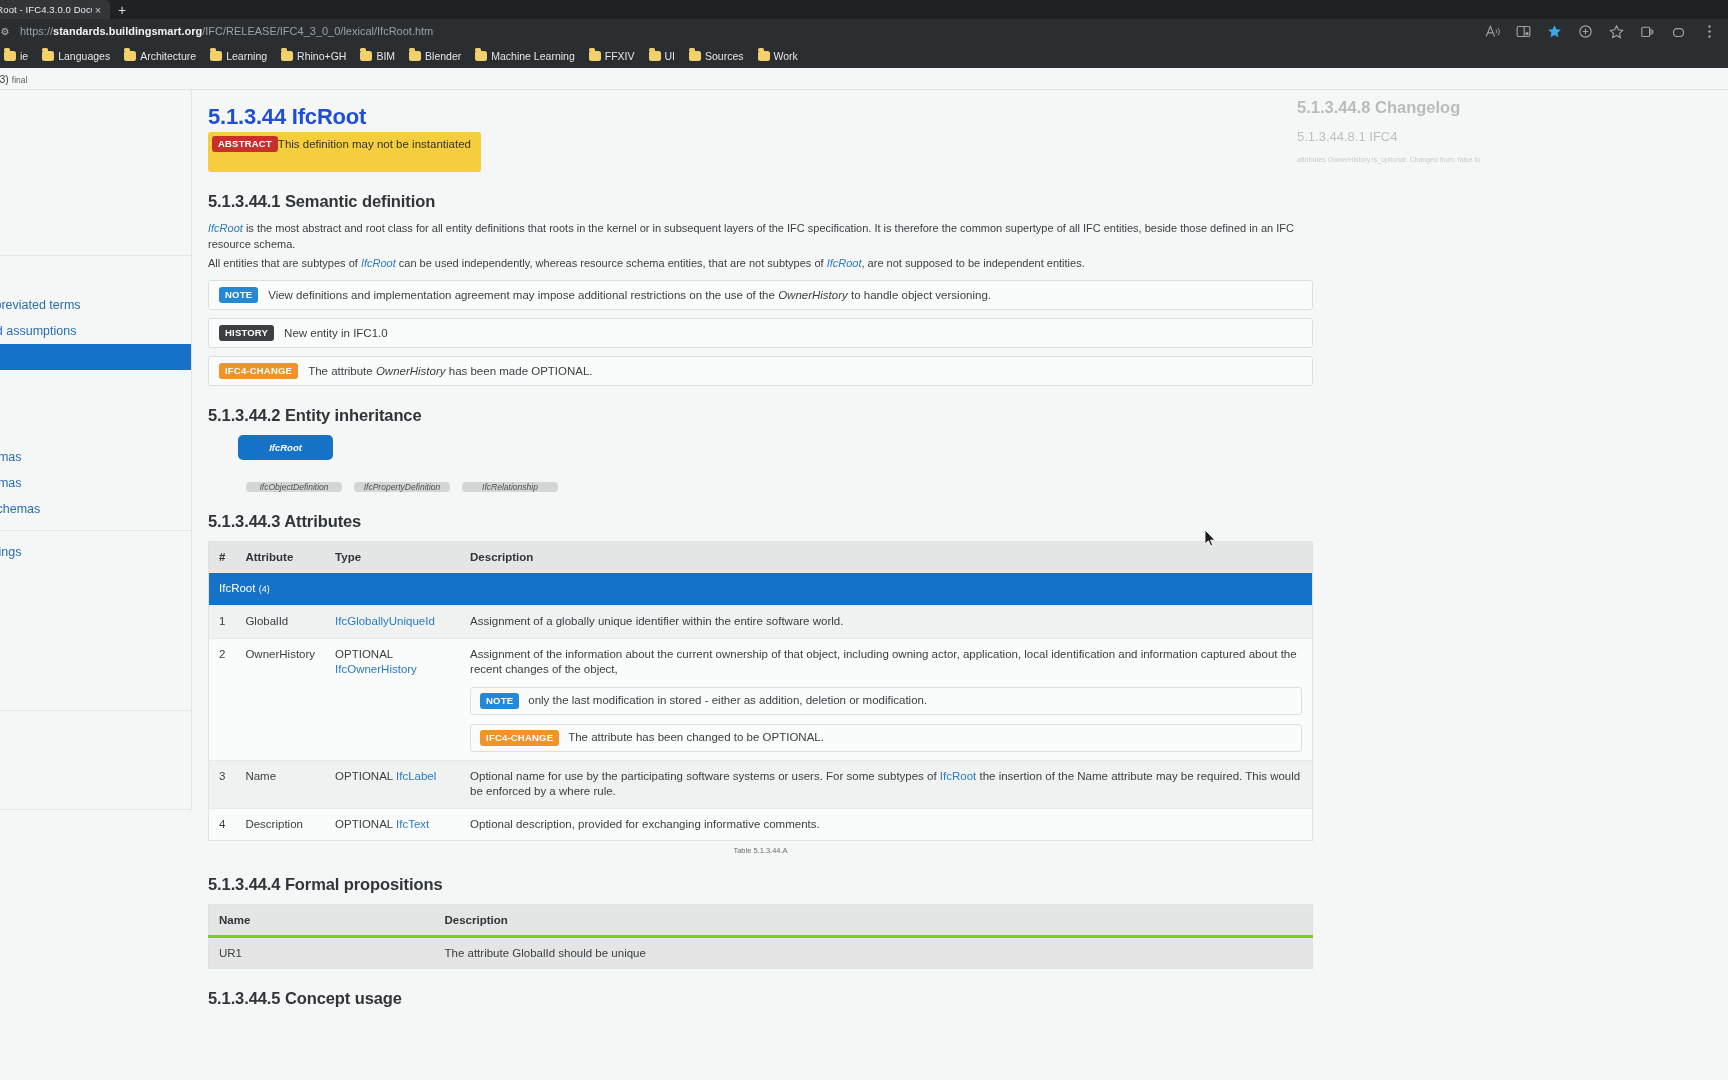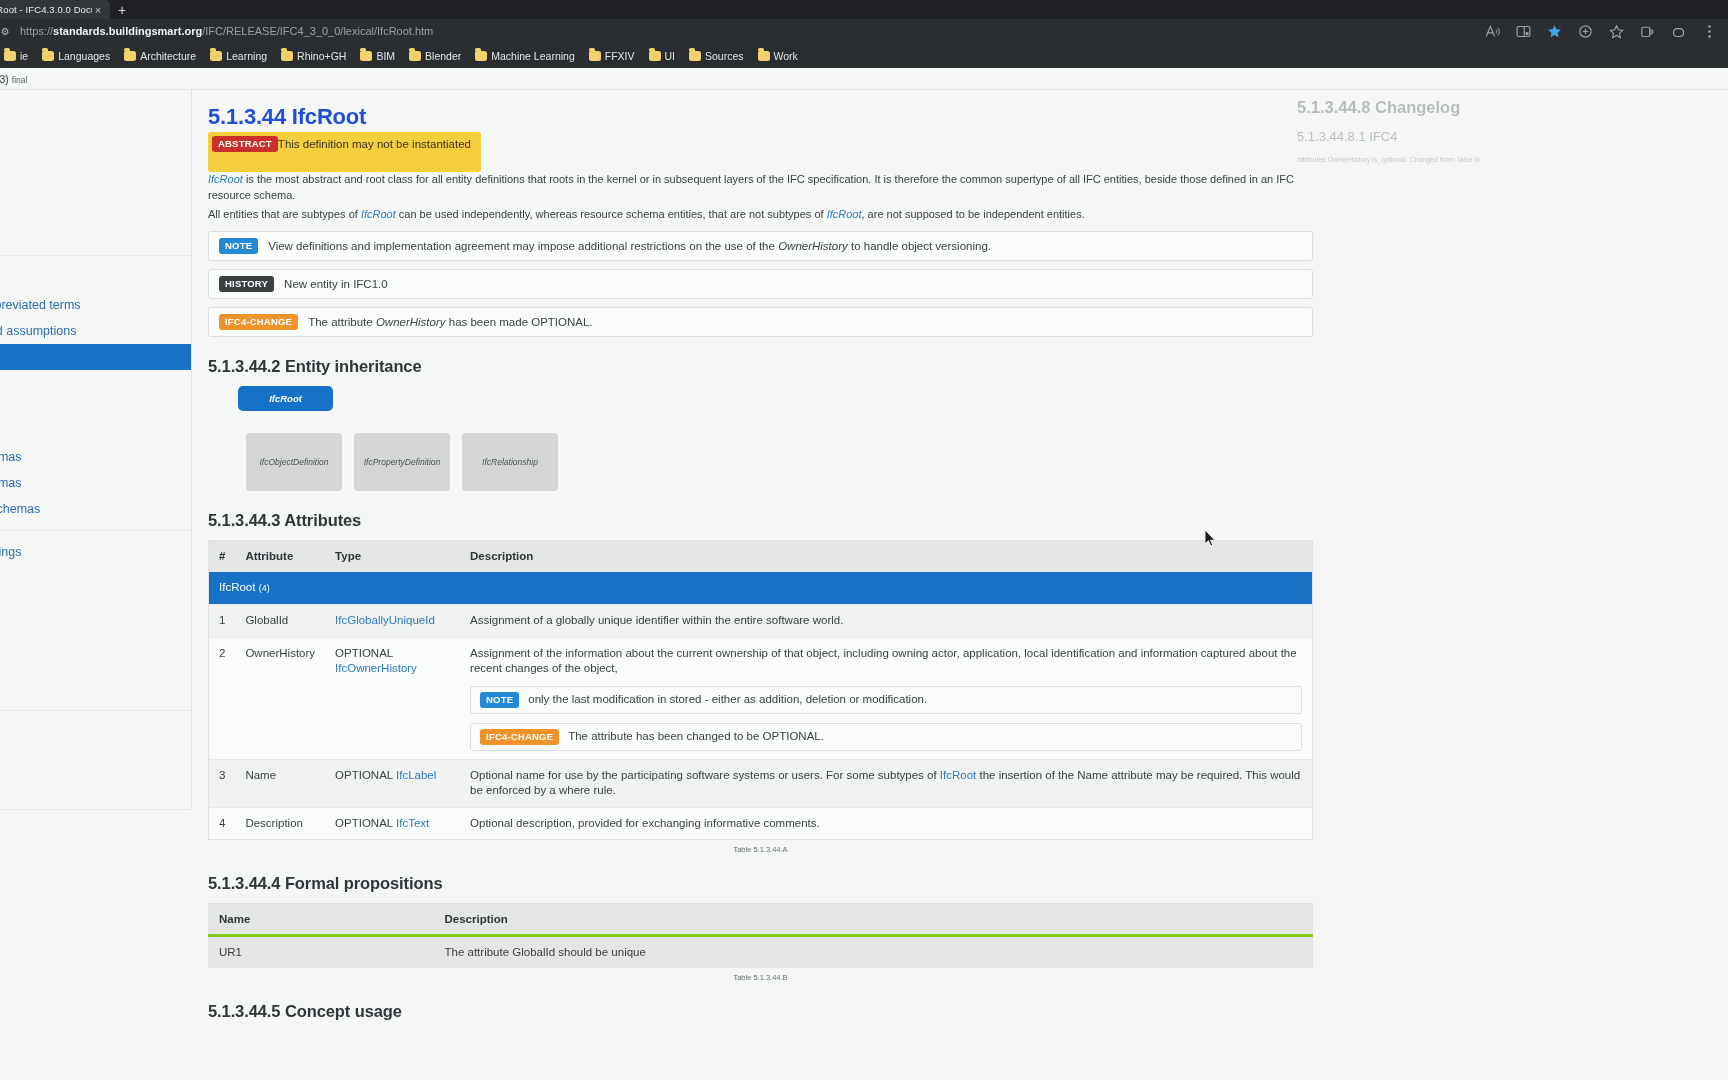--- a/index.html
+++ b/index.html
@@ -244,21 +244,21 @@
     border-radius: 5px;
   }
   .inh-subs {
     margin: 22px 0 0 38px;
     display: flex; gap: 12px;
   }
   .node-sub {
     background: #d4d6d5;
     color: #4a4f52;
     font-size: 8.5px; font-style: italic;
-    padding: 24px 0;
+    padding: 0 0;
     width: 96px; text-align: center;
     border-radius: 4px;
   }
 
   
   table.attr-table, table.fp-table {
     width: 100%;
     border-collapse: collapse;
     font-size: 11.5px;
     color: #3b4043;
@@ -475,20 +475,21 @@
 
       <div id="main">
 
         <h1 class="doc-title">5.1.3.44 IfcRoot</h1>
 
         <div class="abstract-banner">
           <span class="tag abstract">ABSTRACT</span>
           <span class="banner-text">This definition may not be instantiated</span>
         </div>
 
+        <h2 class="doc-h2">5.1.3.44.1 Semantic definition</h2>
 
         <p class="para"><span class="lnk-i">IfcRoot</span><span> is the most abstract and root class for all entity definitions that roots in the kernel or in subsequent layers of the IFC specification. It is therefore the common supertype of all IFC entities, beside those defined in an IFC resource schema.</span></p>
 
         <p class="para"><span>All entities that are subtypes of </span><span class="lnk-i">IfcRoot</span><span> can be used independently, whereas resource schema entities, that are not subtypes of </span><span class="lnk-i">IfcRoot</span><span>, are not supposed to be independent entities.</span></p>
 
         <div class="callout">
           <span class="tag note">NOTE</span>
           <span class="callout-text"><span>View definitions and implementation agreement may impose additional restrictions on the use of the </span><span class="it">OwnerHistory</span><span> to handle object versioning.</span></span>
         </div>
 
@@ -582,21 +583,20 @@
               <th>Description</th>
             </tr>
           </thead>
           <tbody>
             <tr>
               <td class="fp-name">UR1</td>
               <td>The attribute GlobalId should be unique</td>
             </tr>
           </tbody>
         </table>
-        <div class="table-caption">Table 5.1.3.44.B</div>
 
         <h2 class="doc-h2">5.1.3.44.5 Concept usage</h2>
       </div>
 
       <div id="right-toc">
         <div class="toc-h1">5.1.3.44.8 Changelog</div>
         <div class="toc-h2">5.1.3.44.8.1 IFC4</div>
         <div class="toc-line">attributes OwnerHistory is_optional: Changed from: false to</div>
       </div>
 

